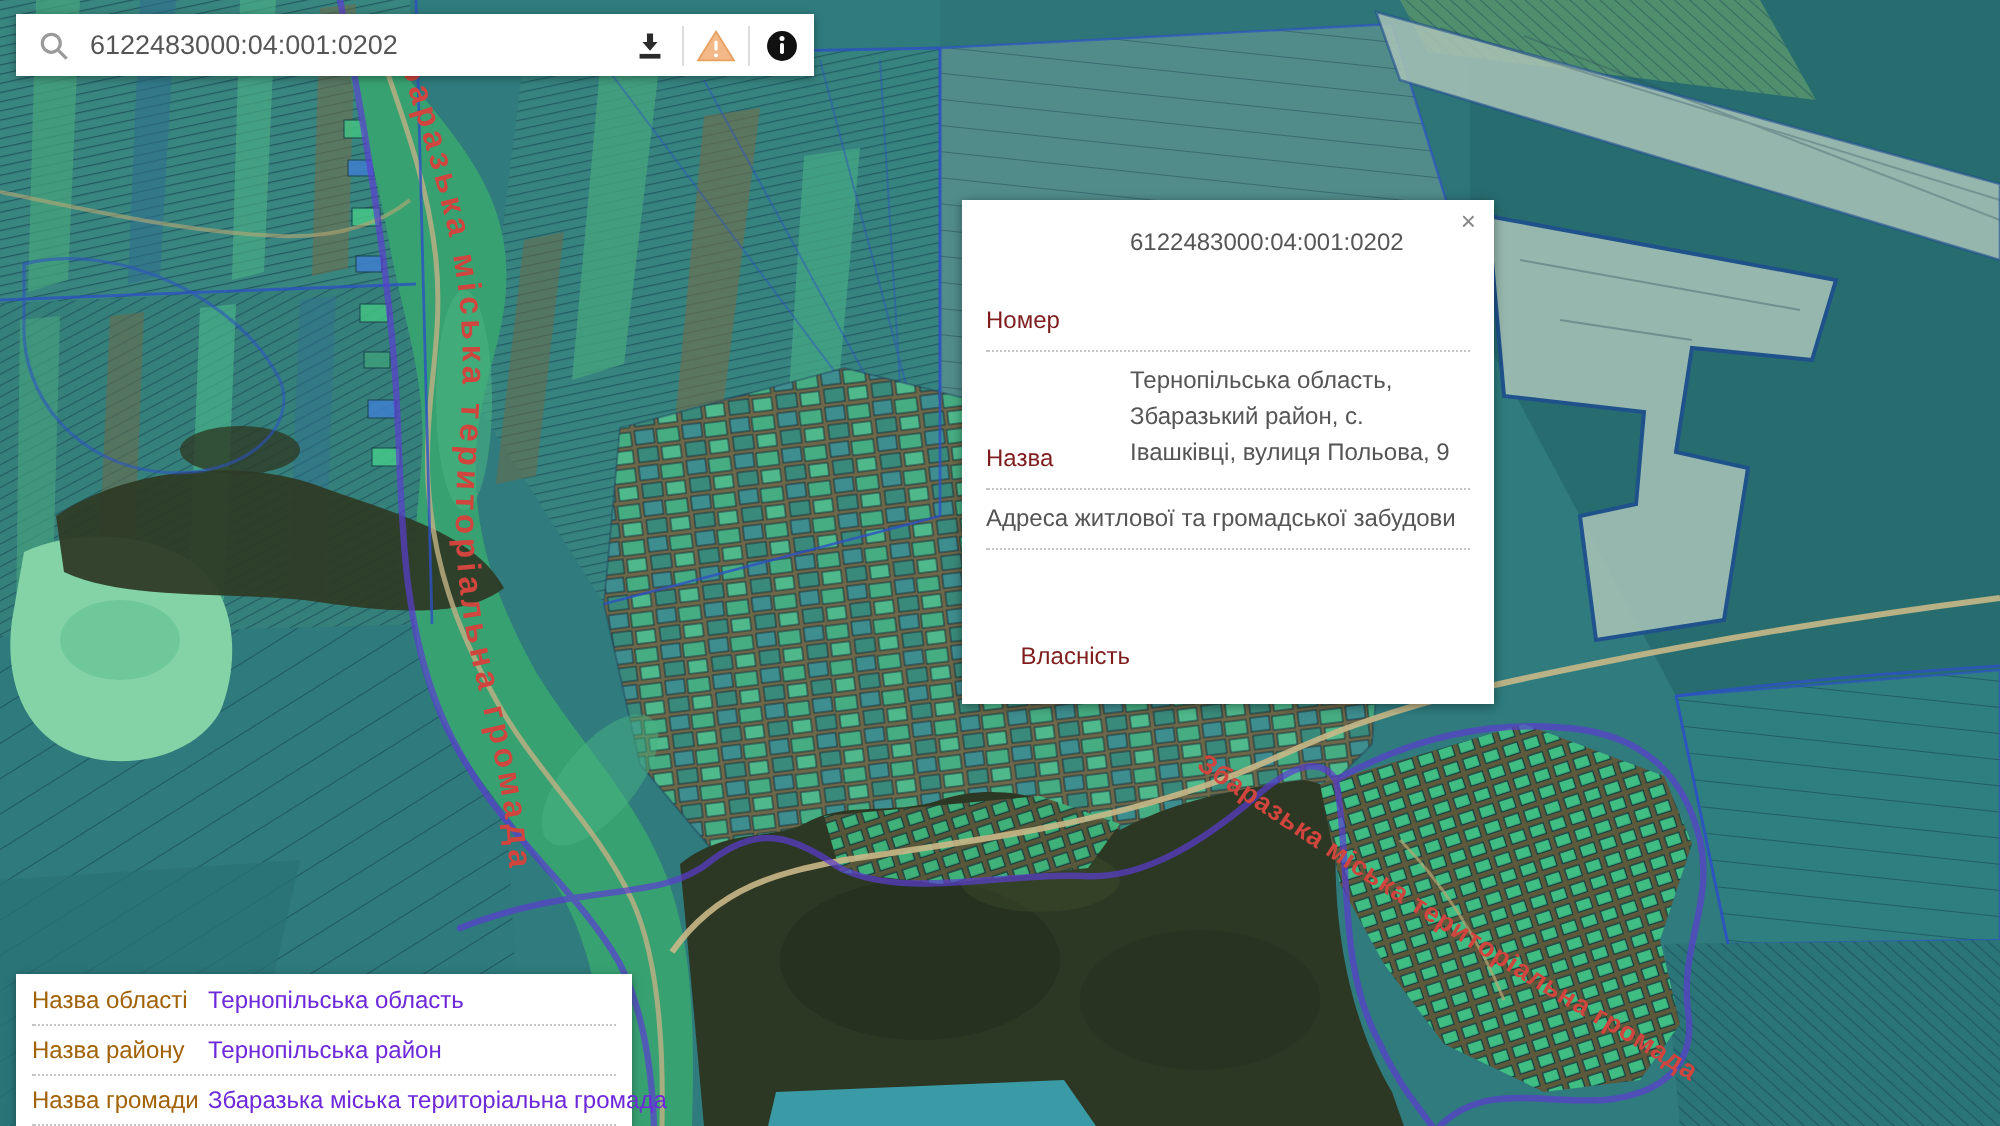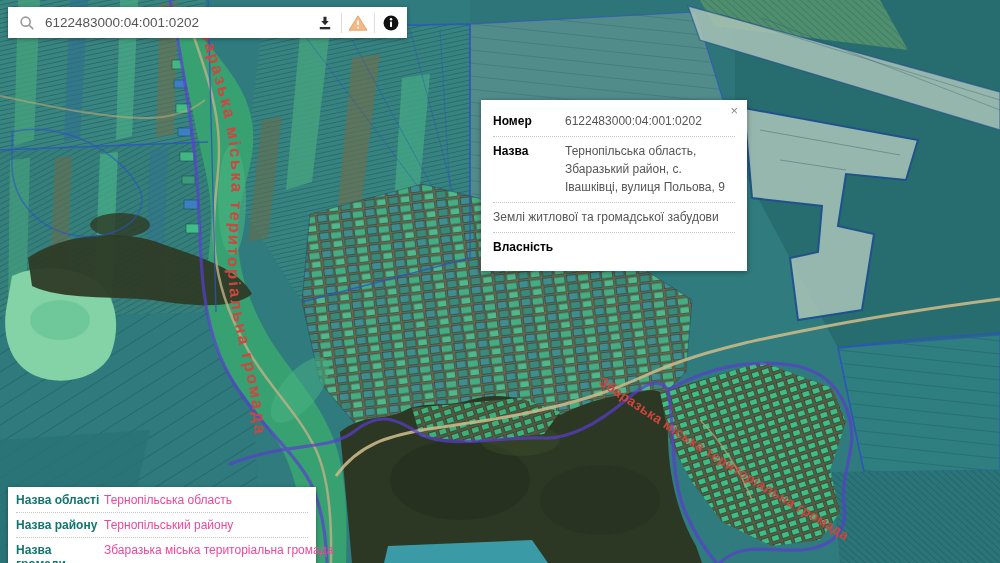--- a/index.html
+++ b/index.html
@@ -16,30 +16,30 @@
   .sb-btn{width:32px;height:100%;display:flex;align-items:center;justify-content:center;
     background:none;border:none;cursor:pointer;padding:0;}
   .sb-sep{width:1px;height:20px;background:#ddd;}
 
   
   .popup{position:absolute;left:481px;top:100px;width:266px;background:#fff;
     box-shadow:0 1px 5px rgba(0,0,0,.4);padding:7px 12px 9px 12px;box-sizing:border-box;font-size:12px;}
   .popup .close{position:absolute;top:2px;right:7px;background:none;border:none;color:#888;
     font-size:13px;line-height:13px;cursor:pointer;padding:2px;font-family:"Liberation Sans",sans-serif;}
   .prow{display:flex;padding:5px 0 6px 0;border-bottom:1px dotted #c6c6c6;}
-  .prow:last-child{border-bottom:none;}
-  .prow .plabel{flex:0 0 72px;font-weight:bold;color:#000000;line-height:1.5;}
+  .prow:last-child{border-bottom:none;text-align:right;}
+  .prow .plabel{flex:0 0 72px;font-weight:normal;color:#7f1d1d;line-height:1.5;margin-top:39px;}
   .prow .pvalue{flex:1;color:#555;line-height:1.5;}
 
   
   .infopanel{position:absolute;left:8px;top:487px;width:308px;background:#fff;
     box-shadow:0 1px 4px rgba(0,0,0,.35);padding:1px 8px;box-sizing:border-box;font-size:12px;}
   .irow{display:flex;padding:5px 0;border-bottom:1px dotted #c6c6c6;}
-  .irow .ilabel{flex:0 0 88px;font-weight:bold;color:#0f766e;}
-  .irow .ivalue{flex:1;color:#ec4899;white-space:nowrap;}
+  .irow .ilabel{flex:0 0 88px;font-weight:normal;color:#a16207;}
+  .irow .ivalue{flex:1;color:#6d28d9;white-space:nowrap;}
 </style>
 </head>
 <body>
 
 <div class="stage">
 
   <svg class="map" width="1000" height="563" viewBox="0 0 1000 563">
     <defs>
       <pattern id="hatchSteep" width="4.5" height="4.5" patternUnits="userSpaceOnUse" patternTransform="rotate(78)">
         <line x1="0" y1="0" x2="0" y2="4.5" stroke="rgba(10,45,70,0.5)" stroke-width="1.2"></line>
@@ -232,35 +232,35 @@
     <button class="close">×</button>
     <div class="prow">
       <div class="plabel">Номер</div>
       <div class="pvalue">6122483000:04:001:0202</div>
     </div>
     <div class="prow">
       <div class="plabel">Назва</div>
       <div class="pvalue">Тернопільська область, Збаразький район, с. Івашківці, вулиця Польова, 9</div>
     </div>
     <div class="prow">
-      <div class="pvalue">Землі житлової та громадської забудови</div>
+      <div class="pvalue">Адреса житлової та громадської забудови</div>
     </div>
     <div class="prow">
       <div class="plabel">Власність</div>
     </div>
   </div>
 
   <div class="infopanel">
     <div class="irow">
       <div class="ilabel">Назва області</div>
       <div class="ivalue">Тернопільська область</div>
     </div>
     <div class="irow">
       <div class="ilabel">Назва району</div>
-      <div class="ivalue">Тернопільський району</div>
+      <div class="ivalue">Тернопільська район</div>
     </div>
     <div class="irow">
       <div class="ilabel">Назва громади</div>
       <div class="ivalue">Збаразька міська територіальна громада</div>
     </div>
   </div>
 
 </div>
 
 </body></html>

